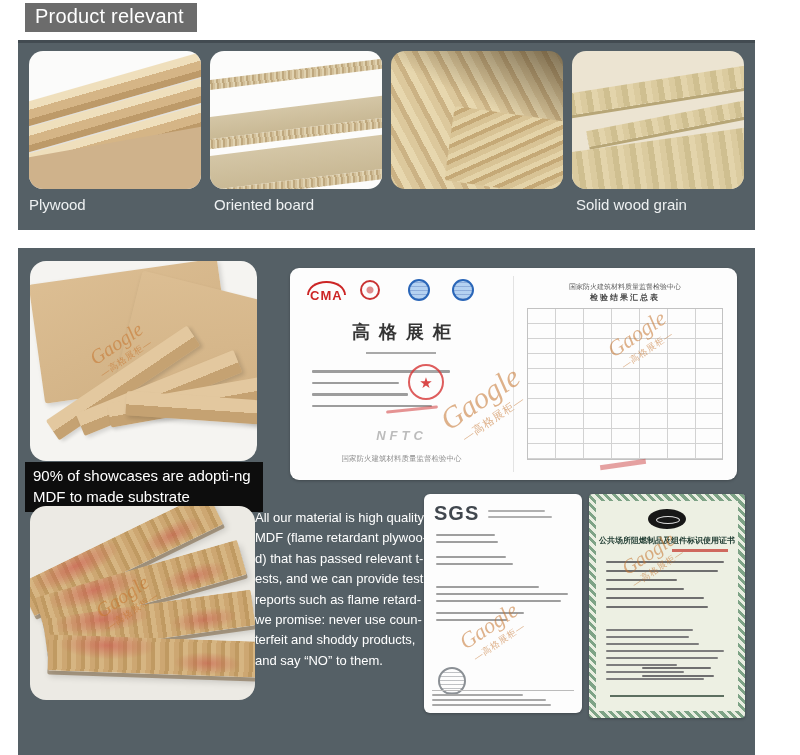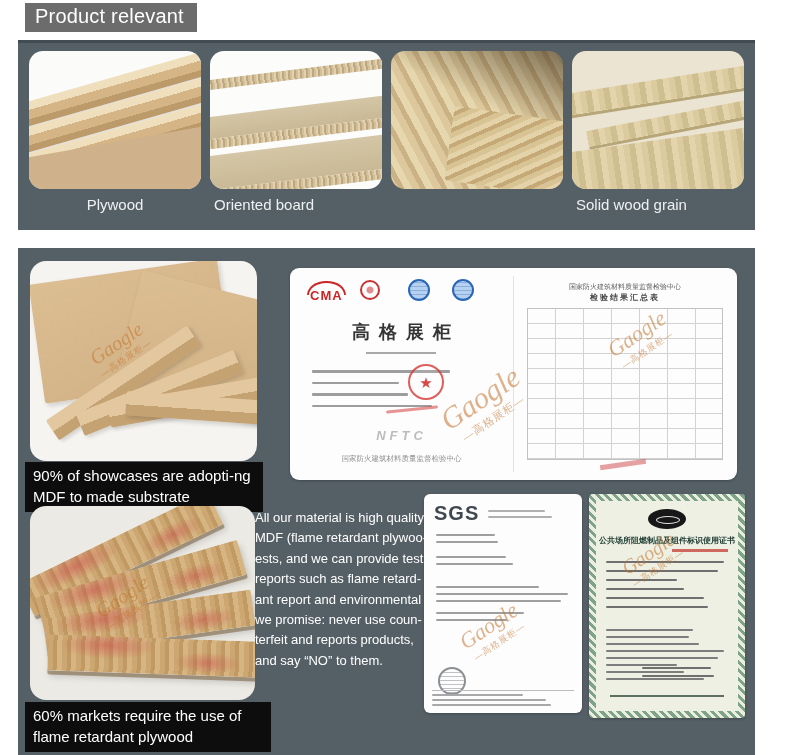--- a/index.html
+++ b/index.html
@@ -13,21 +13,21 @@
   }
 
   
   .panel{ position:absolute; left:18px; width:737px; background:#556066; }
 
   
   .top-panel{ top:40px; height:190px; border-top:3px solid #424b51; }
   .cards{ display:flex; gap:9px; padding:8px 11px 0; }
   .card{ flex:1 1 0; min-width:0; }
   .photo{ position:relative; height:138px; border-radius:14px; overflow:hidden; }
-  .caption{ margin-top:6px; color:#eef1f2; font-size:15px; line-height:19px; text-align:center; }
+  .caption{ margin-top:6px; color:#eef1f2; font-size:15px; line-height:19px; text-align:left; }
   .card:nth-child(2) .caption, .card:nth-child(4) .caption{ text-align:left; padding-left:4px; }
 
   
   .ph-plywood{ background:#fbfbfa; }
   .pw{ position:absolute; left:-12%; width:125%; height:24px; border-radius:3px;
        background:linear-gradient(#efdfbc 0 34%, #d5b586 34% 72%, #bd9a69 72%);
        transform:rotate(-16deg); box-shadow:0 2px 3px rgba(0,0,0,.12); }
   .pw1{ top:26px; } .pw2{ top:54px; left:-16%; } .pw3{ top:82px; left:-20%; }
   .pw-base{ position:absolute; left:-10%; bottom:-26px; width:130%; height:74px;
        background:#cfb28b; transform:rotate(-10deg); border-radius:4px; }
@@ -285,30 +285,29 @@
     <div class="photo-big flame-photo">
       <i class="fl-b" style="left:-14px; top:30px;  transform:rotate(-26deg);"></i>
       <i class="fl-b" style="left:6px;   top:62px;  transform:rotate(-16deg);"></i>
       <i class="fl-b" style="left:14px;  top:98px;  transform:rotate(-8deg);"></i>
       <i class="fl-b" style="left:18px;  top:132px; transform:rotate(2deg);"></i>
       <span class="watermark wm-flame">
         <span class="brand">Gaogle</span>
         <span class="sub">—高格展柜—</span>
       </span>
     </div>
-    <div class="black-label flame-label">60% markets require the use of flame retardant plywood</div>
 
     <div class="desc">
       <span>All our material is high quality</span>
       <span>MDF (flame retardant plywoo-</span>
+      <span>d) that has passed relevant t-</span>
       <span>ests, and we can provide test</span>
       <span> reports such as flame retard-</span>
-      <span>ant report and environmental</span>
       <span>we promise: never use coun-</span>
-      <span>terfeit and reports products,</span>
+      <span>terfeit and shoddy products,</span>
       <span>and say “NO” to them.</span>
     </div>
 
     <div class="doc sgs-doc">
       <span class="sgs-logo">SGS</span>
       <div class="sgs-hdr">
           <i class="tl" style="width: 68%;"></i>
           <i class="tl" style="width: 76%;"></i>
         </div>
       <div class="sgs-block sgs-b1">

